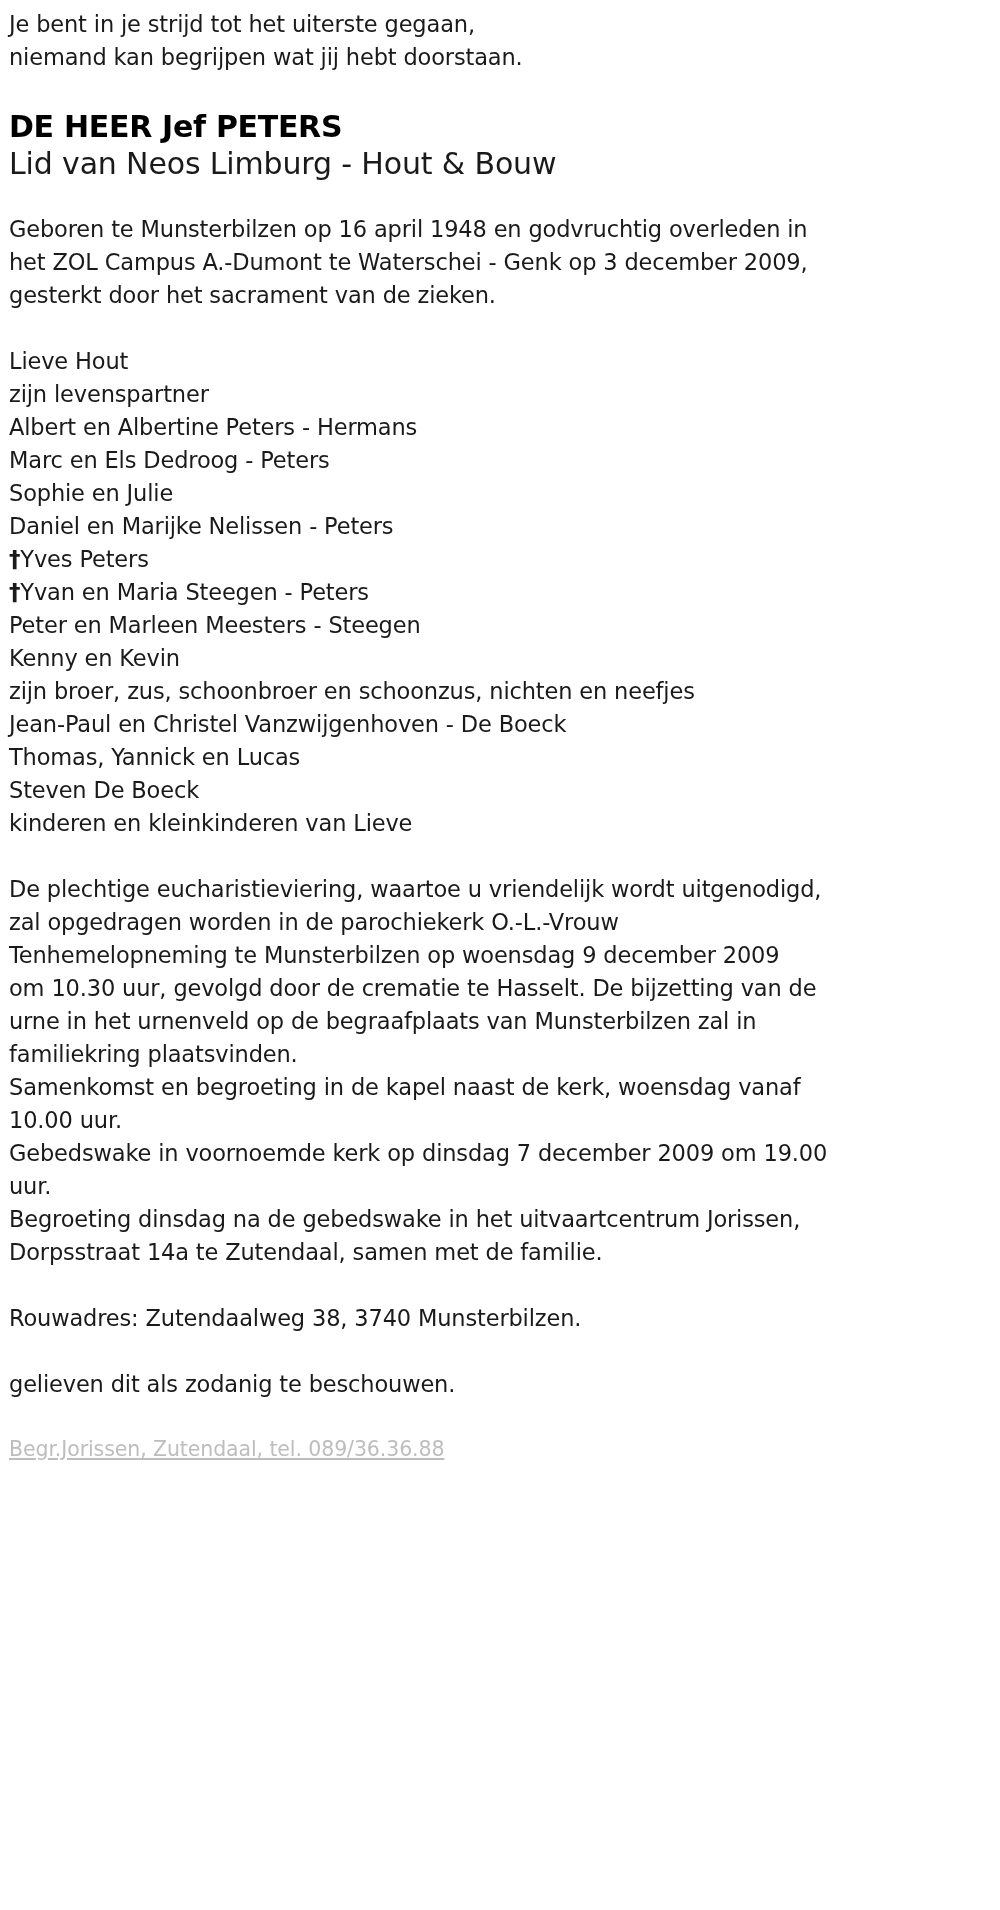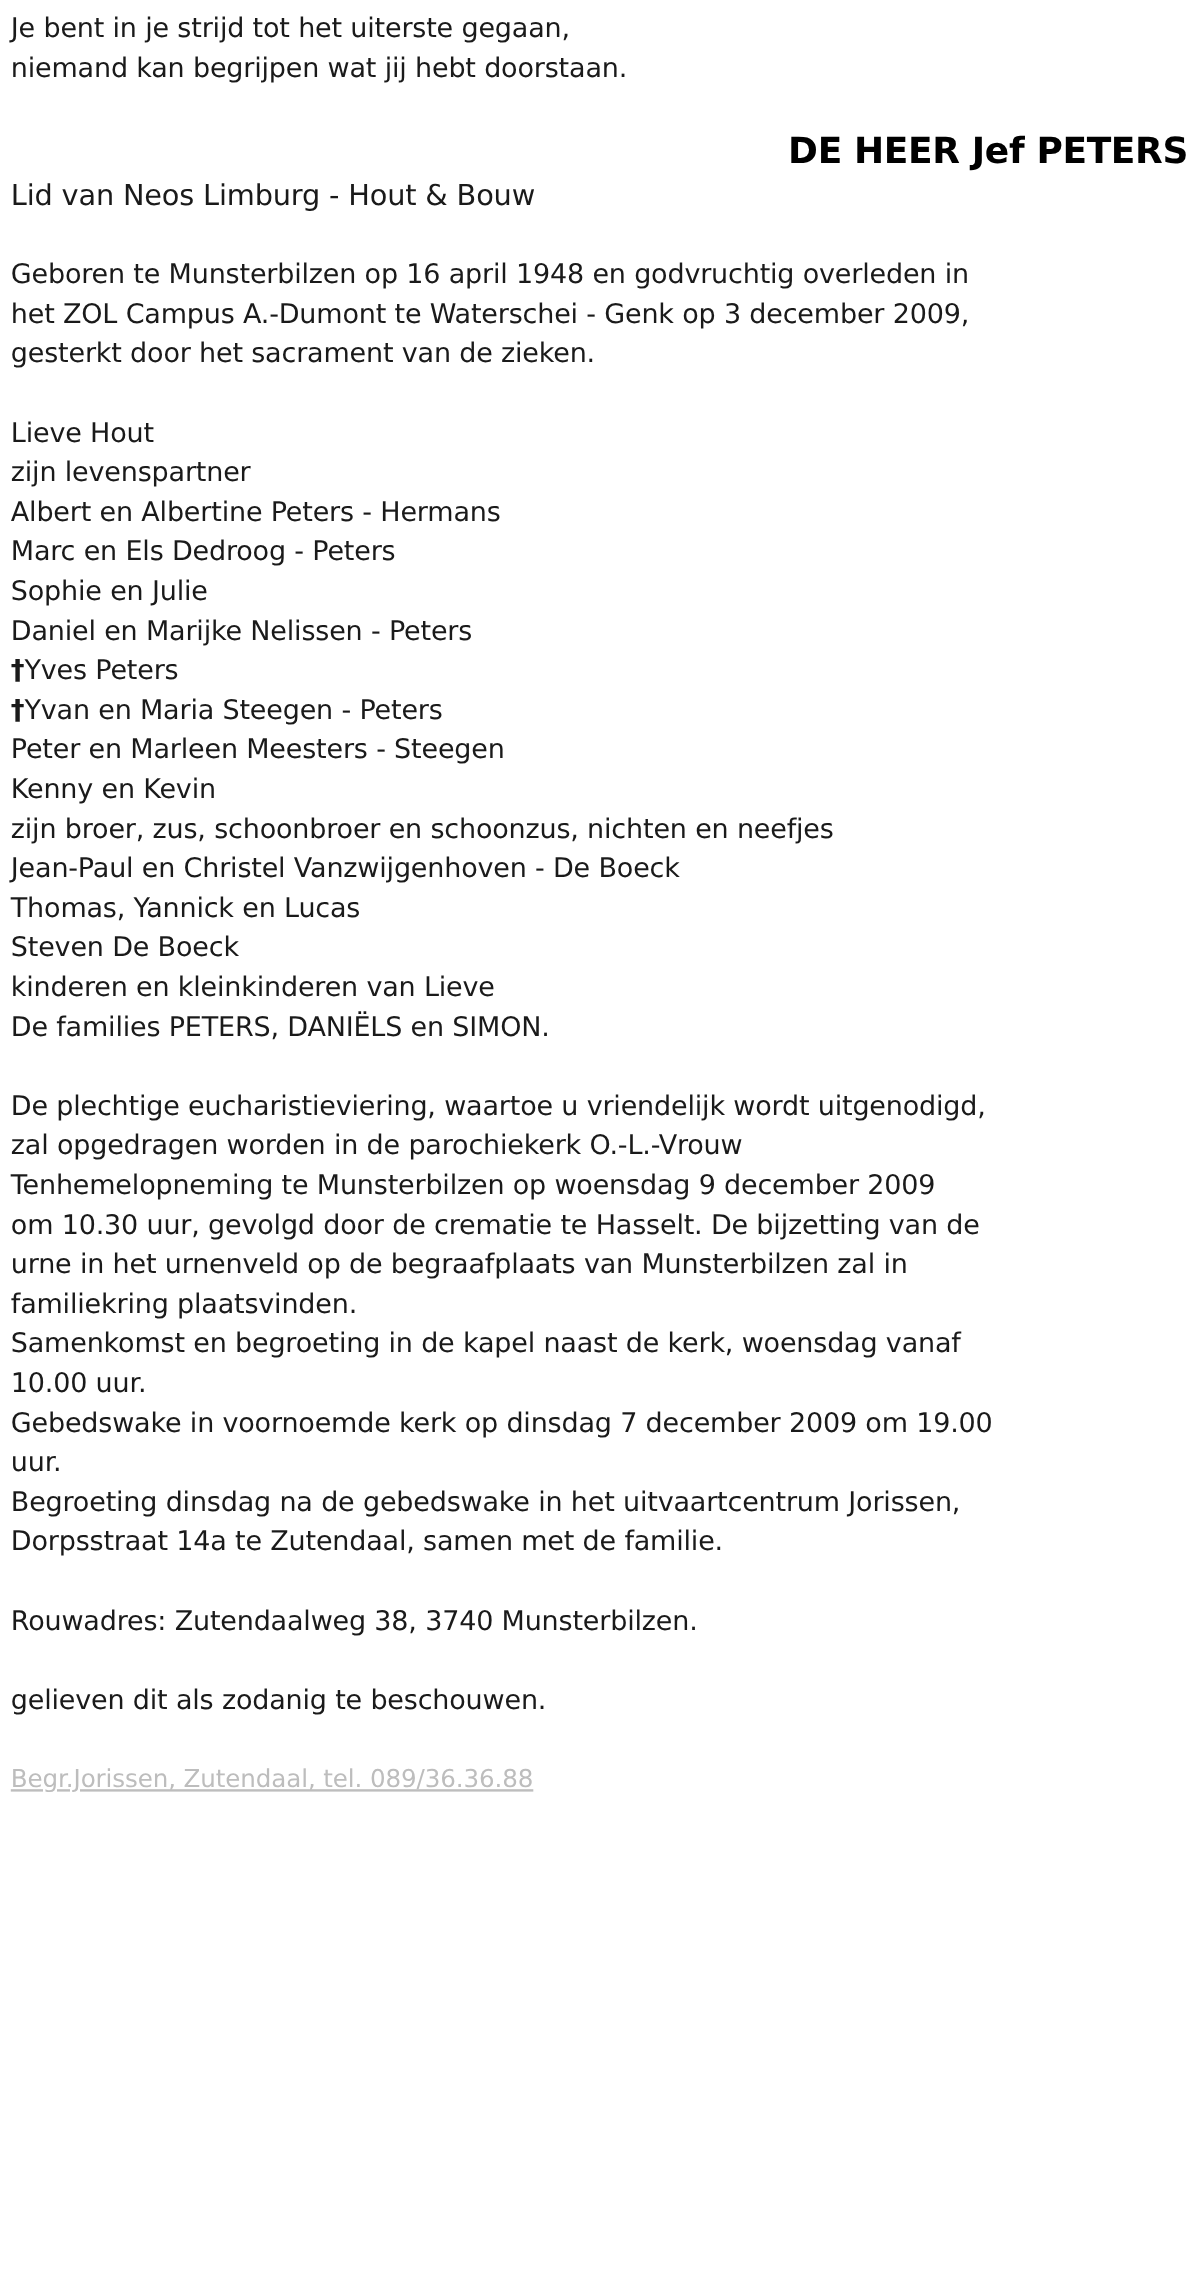--- a/index.html
+++ b/index.html
@@ -31,24 +31,23 @@
     line-height: 33px;
     font-size: 22.5px;
   }
   .deceased-name {
     font-size: 30px;
     line-height: 40px;
     font-weight: bold;
     letter-spacing: -0.3px;
     color: #000000;
     margin: 0;
-    text-align: right;
   }
   .membership {
-    font-size: 24px;
+    font-size: 30px;
     line-height: 33px;
     letter-spacing: -0.15px;
     color: #1a1a1a;
   }
   .dagger {
     font-weight: bold;
     font-size: 23px;
   }
   .footer-line {
     font-size: 20.5px;
@@ -92,21 +91,20 @@
       <div class="line"><span>Daniel en Marijke Nelissen - Peters</span></div>
       <div class="line"><span class="dagger">†</span><span>Yves Peters</span></div>
       <div class="line"><span class="dagger">†</span><span>Yvan en Maria Steegen - Peters</span></div>
       <div class="line"><span>Peter en Marleen Meesters - Steegen</span></div>
       <div class="line"><span>Kenny en Kevin</span></div>
       <div class="line"><span>zijn broer, zus, schoonbroer en schoonzus, nichten en neefjes</span></div>
       <div class="line"><span>Jean-Paul en Christel Vanzwijgenhoven - De Boeck</span></div>
       <div class="line"><span>Thomas, Yannick en Lucas</span></div>
       <div class="line"><span>Steven De Boeck</span></div>
       <div class="line"><span>kinderen en kleinkinderen van Lieve</span></div>
-      <div class="line"><span>De families PETERS, DANIËLS en SIMON.</span></div>
     </div>
 
   <div class="spacer">&nbsp;</div>
 
   <div id="ceremony-block">
       <div class="line">De plechtige eucharistieviering, waartoe u vriendelijk wordt uitgenodigd,</div>
       <div class="line">zal opgedragen worden in de parochiekerk O.-L.-Vrouw</div>
       <div class="line">Tenhemelopneming te Munsterbilzen op woensdag 9 december 2009</div>
       <div class="line">om 10.30 uur, gevolgd door de crematie te Hasselt. De bijzetting van de</div>
       <div class="line">urne in het urnenveld op de begraafplaats van Munsterbilzen zal in</div>

